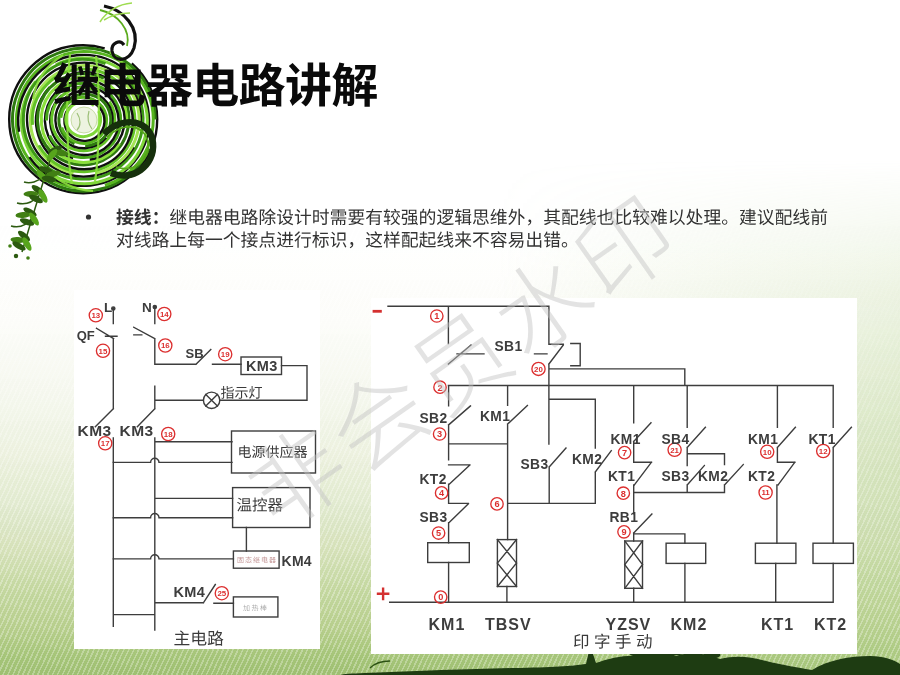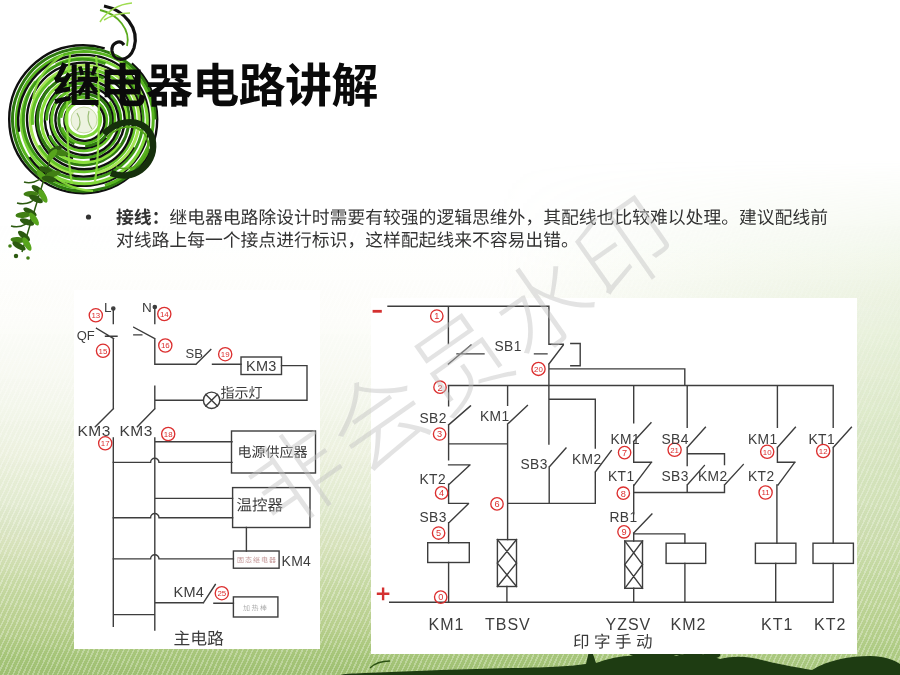--- a/index.html
+++ b/index.html
@@ -1,17 +1,17 @@
 <!DOCTYPE html>
 <html><head><meta charset="utf-8">
 <style>
 html,body{margin:0;padding:0;}
 #page{position:relative;width:900px;height:675px;overflow:hidden;
 background:linear-gradient(180deg,#ffffff 0%,#ffffff 36%,#fdfdfa 48%,#f7f9f1 58%,#eff3e3 67%,#e4ecd2 75%,#d6e2ba 82%,#c5d8a0 88%,#b9d08f 93%,#a8c77b 97%,#a0c173 100%);
-font-family:"Liberation Sans",sans-serif;}
+font-family:"Liberation Sans",sans-serif;font-weight:bold;}
 #righttint{position:absolute;left:0;top:0;width:900px;height:675px;
 background:linear-gradient(90deg,rgba(255,255,255,0) 55%,rgba(185,212,148,0.42) 100%);
 -webkit-mask-image:linear-gradient(180deg,transparent 160px,rgba(0,0,0,.6) 300px,#000 450px);
 mask-image:linear-gradient(180deg,transparent 160px,rgba(0,0,0,.6) 300px,#000 450px);}
 #stripes{position:absolute;left:0;top:200px;width:900px;height:475px;
 background:repeating-linear-gradient(115deg,rgba(255,255,255,0.28) 0 1.5px,rgba(125,165,75,0.033) 1.5px 4.5px);
 -webkit-mask-image:linear-gradient(180deg,transparent 0,rgba(0,0,0,.35) 150px,rgba(0,0,0,.8) 300px,#000 380px);
 mask-image:linear-gradient(180deg,transparent 0,rgba(0,0,0,.35) 150px,rgba(0,0,0,.8) 300px,#000 380px);}
 svg{position:absolute;left:0;top:0;}
 </style></head><body>

